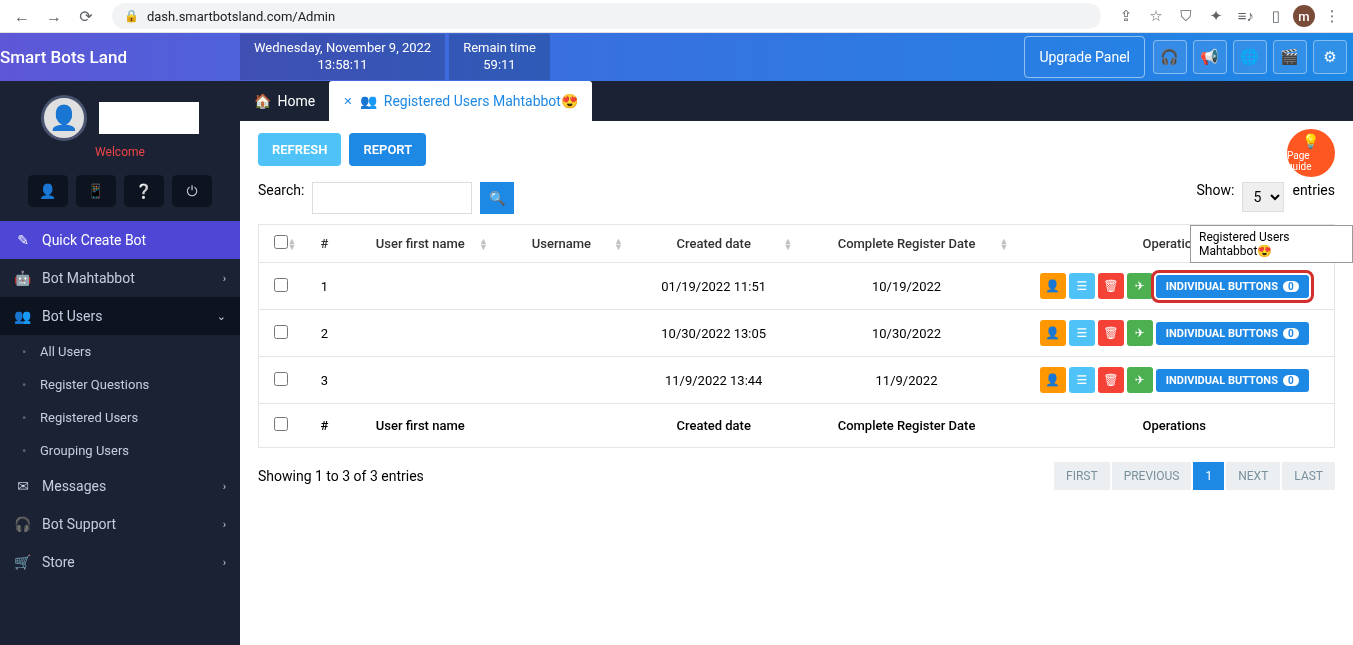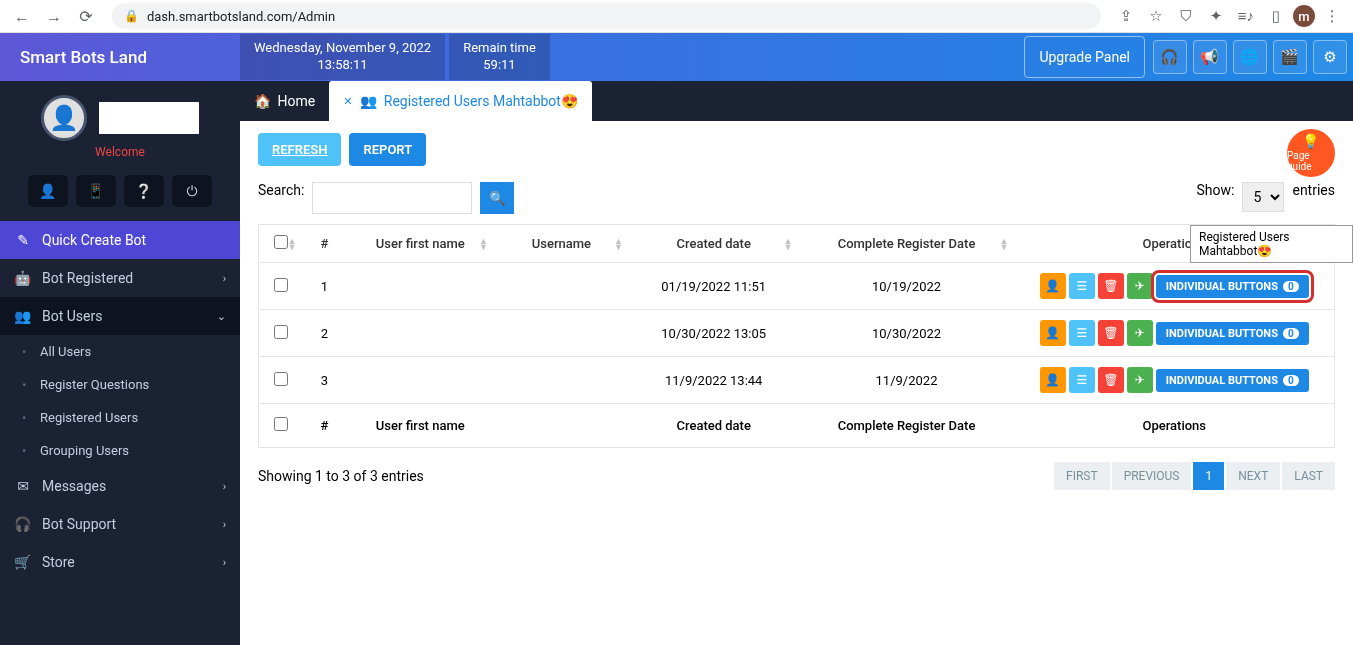--- a/index.html
+++ b/index.html
@@ -8,21 +8,21 @@
 
 .browser-bar { height: 33px; background: #fff; border-bottom: 1px solid #e0e0e0; display: flex; align-items: center; padding: 0 8px; gap: 4px; }
 .nav-btn { width: 28px; height: 28px; border: none; background: transparent; display: flex; align-items: center; justify-content: center; color: #5f6368; cursor: pointer; border-radius: 14px; font-size: 16px; }
 .url-bar { flex: 1; height: 26px; background: #f1f3f4; border-radius: 13px; display: flex; align-items: center; padding: 0 12px; margin: 0 8px; font-size: 13px; color: #202124; gap: 8px; }
 .url-bar .lock { font-size: 12px; color: #5f6368; }
 .chrome-icon { width: 26px; height: 26px; display: flex; align-items: center; justify-content: center; color: #5f6368; font-size: 15px; cursor: pointer; }
 .chrome-avatar { width: 22px; height: 22px; border-radius: 50%; background: #7b4b3a; color: #fff; display: flex; align-items: center; justify-content: center; font-size: 13px; font-weight: 500; }
 
 
 .app-header { height: 48px; background: linear-gradient(90deg, #5e57d6 0%, #3a6fe0 40%, #1e88e5 100%); display: flex; align-items: center; color: #fff; }
-.brand { width: 240px; padding-left: 20px; font-size: 17px; font-weight: 500; }
+.brand { width: 240px; font-size: 17px; font-weight: 500; }
 .info-box { background: rgba(0,0,0,0.18); padding: 6px 14px; text-align: center; font-size: 13px; line-height: 1.3; margin-right: 4px; }
 .header-spacer { flex: 1; }
 .upgrade-btn { background: transparent; border: 1px solid rgba(255,255,255,0.5); color: #fff; padding: 12px 14px; border-radius: 4px; font-size: 14px; margin-right: 8px; cursor: pointer; }
 .header-icon-btn { width: 34px; height: 34px; border: 1px solid rgba(255,255,255,0.4); background: rgba(255,255,255,0.08); border-radius: 4px; color: #fff; display: flex; align-items: center; justify-content: center; margin-right: 6px; cursor: pointer; font-size: 15px; }
 
 
 .app-body { display: flex; height: calc(645px - 33px - 48px); }
 
 
 .sidebar { width: 240px; background: #1a2234; color: #c5cde0; display: flex; flex-direction: column; overflow-y: auto; }
@@ -46,21 +46,21 @@
 .tab-strip { height: 40px; background: #1a2234; display: flex; align-items: stretch; }
 .tab { display: flex; align-items: center; padding: 0 14px; gap: 6px; font-size: 14px; cursor: pointer; }
 .tab.home { color: #fff; }
 .tab.active { background: #fff; color: #1e88e5; border-top-left-radius: 3px; border-top-right-radius: 3px; }
 .tab .close-x { font-size: 11px; color: #1e88e5; margin-right: 2px; }
 
 .content-inner { padding: 12px 18px; flex: 1; overflow: auto; position: relative; }
 .action-row { display: flex; gap: 8px; margin-bottom: 16px; align-items: flex-start; }
 .btn { padding: 9px 14px; border: none; border-radius: 4px; font-size: 13px; font-weight: 600; color: #fff; cursor: pointer; }
 .btn-danger { background: #f44336; }
-.btn-info { background: #4fc3f7; text-decoration: underline; }
+.btn-info { background: #4fc3f7; }
 .btn-primary { background: #1e88e5; }
 .page-guide { position: absolute; right: 18px; top: 8px; width: 48px; height: 48px; border-radius: 50%; background: #ff5722; color: #fff; display: flex; flex-direction: column; align-items: center; justify-content: center; font-size: 10px; line-height: 1.1; cursor: pointer; }
 .page-guide-icon { font-size: 14px; }
 
 .toolbar-row { display: flex; margin-bottom: 10px; gap: 8px; }
 .search-label { font-size: 14px; }
 .search-input { height: 32px; border: 1px solid #ddd; padding: 0 8px; width: 160px; font-size: 14px; }
 .search-btn { width: 34px; height: 32px; background: #1e88e5; border: none; color: #fff; cursor: pointer; display: flex; align-items: center; justify-content: center; }
 .toolbar-spacer { flex: 1; }
 .show-label { font-size: 14px; }
@@ -150,21 +150,21 @@
       <div class="qa-btn">⏻</div>
     </div>
 
     <div class="nav-item primary">
       <span class="nav-icon">✎</span>
       <span>Quick Create Bot</span>
     </div>
 
     <div class="nav-item">
       <span class="nav-icon">🤖</span>
-      <span>Bot Registered</span>
+      <span>Bot Mahtabbot</span>
       <span class="nav-caret">›</span>
     </div>
 
     <div class="nav-item active">
       <span class="nav-icon">👥</span>
       <span>Bot Users</span>
       <span class="nav-caret">⌄</span>
     </div>
     <div class="sub-item">All Users</div>
     <div class="sub-item">Register Questions</div>

